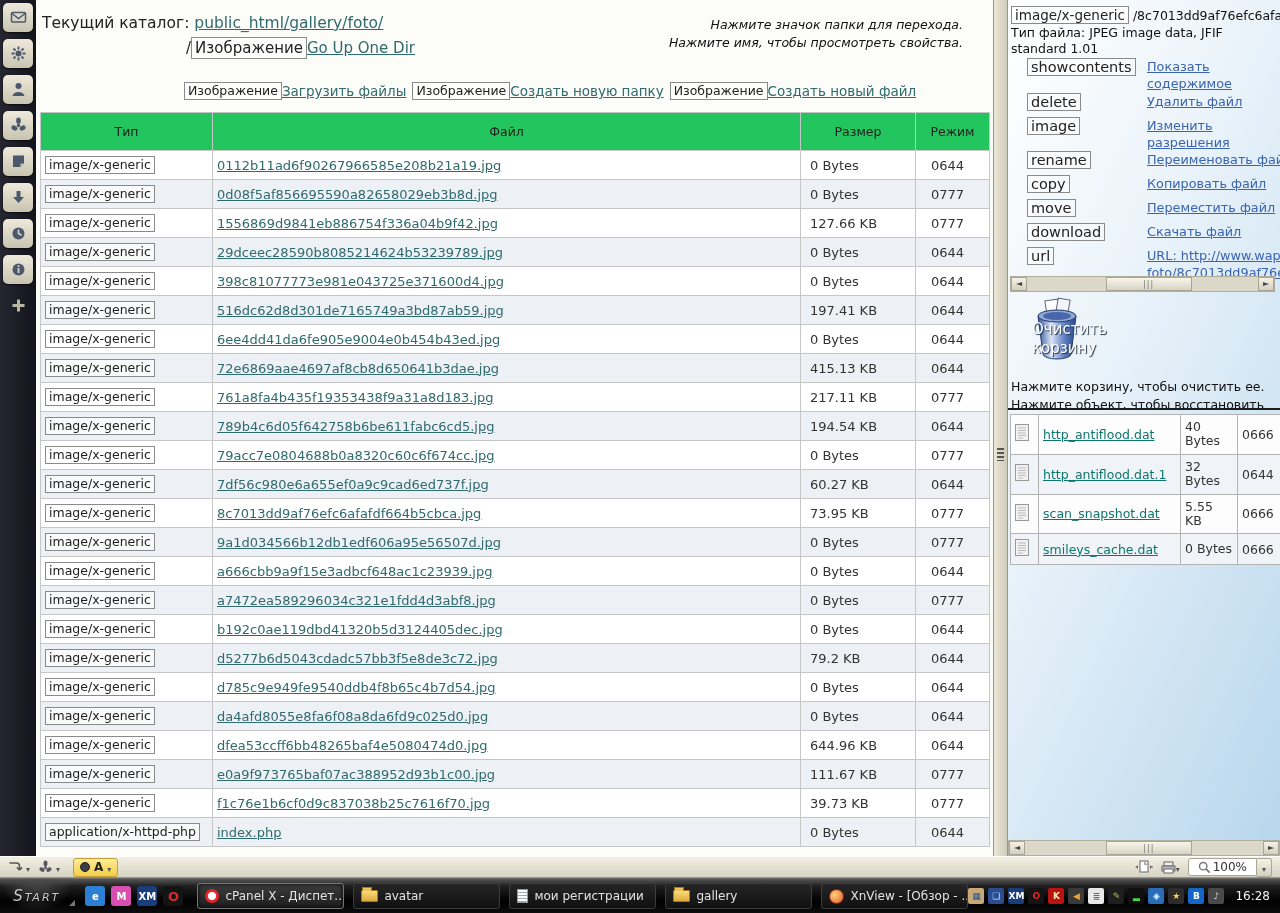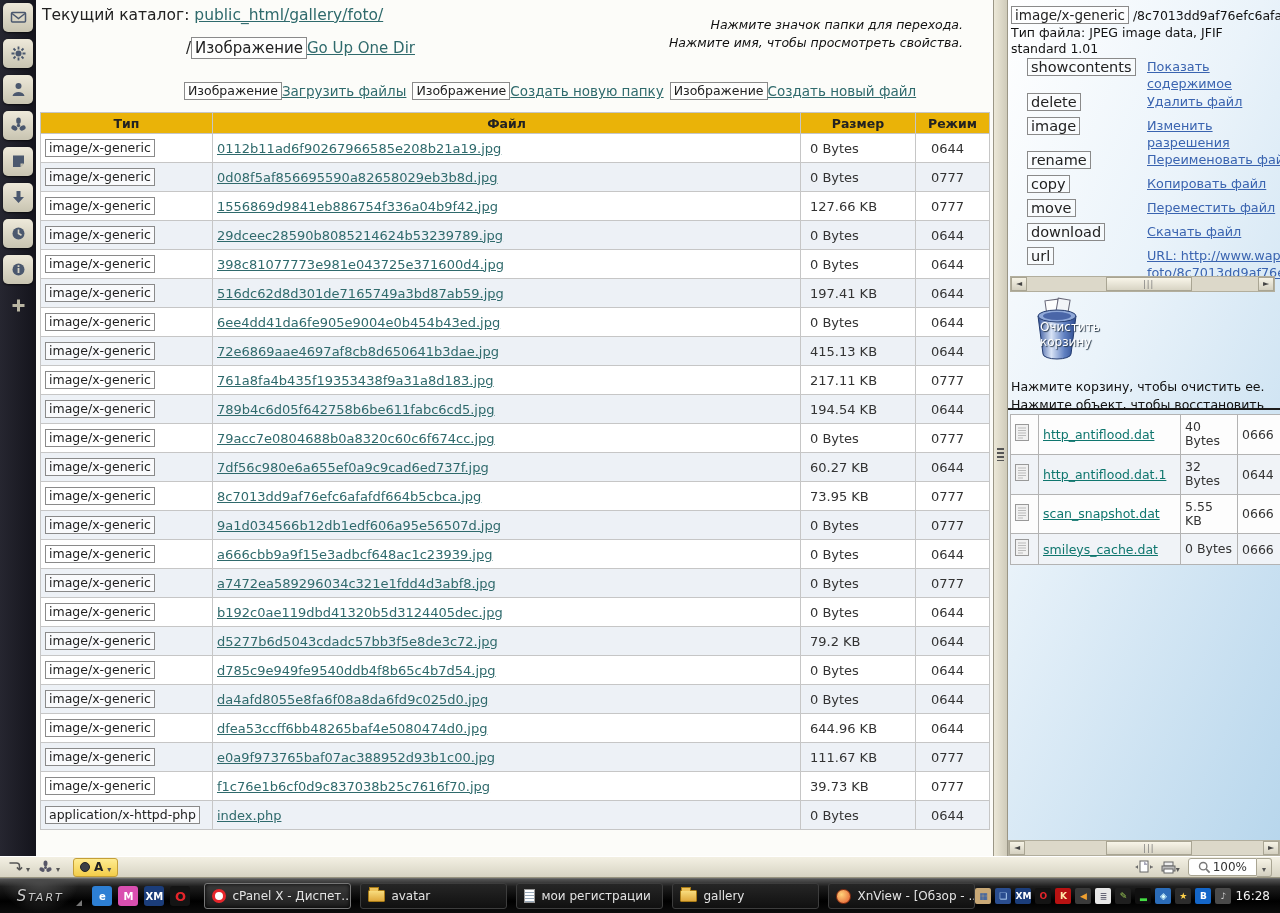--- a/index.html
+++ b/index.html
@@ -10,36 +10,36 @@
   .sidebar { position:absolute; left:0; top:0; width:36px; height:856px;
              background:linear-gradient(90deg,#262630,#14141c); z-index:3; }
   .side-btn { width:30px; height:29px; margin:3px 0 7px 3px; border-radius:5px;
               background:linear-gradient(#eee9da,#c8c4b1); box-shadow:0 1px 2px rgba(0,0,0,.65);
               display:flex; align-items:center; justify-content:center; }
   .side-btn.flat { background:transparent; box-shadow:none; }
   .side-btn svg { display:block; }
 
   
   .main { position:absolute; left:36px; top:0; width:957px; height:856px; background:#fcfcf9; }
-  .cur-dir { position:absolute; left:6px; top:6px; font-size:15.5px; color:#222; }
+  .cur-dir { position:absolute; left:6px; top:14px; font-size:15.5px; color:#222; }
   .tlink { color:#2f6a6c; text-decoration:underline; }
   .updir-line { position:absolute; left:150px; top:37px; font-size:15px; color:#222; }
   .hints { position:absolute; right:30px; top:16px; text-align:right; font-style:italic;
            font-size:12.5px; color:#111; line-height:1.4; }
   .actions-row { position:absolute; left:148px; top:82px; display:flex; align-items:center; gap:2px;
                  font-size:13.5px; white-space:nowrap; }
   .actions-row .grp { display:flex; align-items:center; margin-right:4px; }
 
   .alt-box { display:inline-block; border:1px solid #8a8a8a; padding:0 3px; font-size:12.5px;
              color:#222; background:rgba(255,255,255,.65); line-height:16px; white-space:nowrap; }
 
   table.file-table { position:absolute; left:4px; top:112px; width:949px; border-collapse:collapse;
                      font-size:13px; color:#333; table-layout:fixed; }
   .file-table th, .file-table td { border:1px solid #c6c6c6; }
-  .file-table th { height:21px; background:#eab308; font-size:12.5px; color:#222; font-weight:bold; }
+  .file-table th { height:38px; background:#22c55e; font-size:12.5px; color:#222; font-weight:normal; }
   .file-table td { height:29px; padding:0 4px; overflow:hidden; white-space:nowrap; }
   .file-table col.c-type { width:172px; } .file-table col.c-file { width:588px; }
   .file-table col.c-size { width:115px; } .file-table col.c-mode { width:74px; }
   .file-table td.size { padding-left:9px; } .file-table td.mode { padding-left:15px; }
   .file-table tr.odd td { background:#edf1f6; } .file-table tr.even td { background:#fff; }
   a.file-link { color:#2f6a6c; text-decoration:underline; }
 
   
   .splitter { position:absolute; left:993px; top:0; width:15px; height:856px;
               background:linear-gradient(90deg,#ece8d8,#cfcbba); border-left:1px solid #9a9686;
@@ -66,22 +66,22 @@
   .hs-btn { width:16px; height:14px; background:linear-gradient(#f6f3e6,#d4d0c0);
             border:1px solid #a9a593; color:#444; font-size:8px; line-height:12px; text-align:center; }
   .hs-track { flex:1; position:relative; height:14px; }
   .hs-thumb { position:absolute; left:34%; width:86px; height:14px; border:1px solid #a9a593;
               background:linear-gradient(#f8f5e9,#d8d4c4); color:#777; font-size:8px;
               text-align:center; line-height:13px; letter-spacing:1px; }
   .hscroll.top { left:2px; top:276px; width:265px; }
   .hscroll.bottom { left:0px; top:840px; width:272px; }
 
   .trash-wrap { position:absolute; left:20px; top:296px; width:62px; height:70px; }
-  .trash-label { position:absolute; left:4px; top:24px; color:#fff; font-size:12px; line-height:1.25;
-                 text-shadow:1px 1px 1px #234;margin-left:8px; }
+  .trash-label { position:absolute; left:4px; top:24px; color:#fff; font-size:15px; line-height:1.25;
+                 text-shadow:1px 1px 1px #234; }
   .trash-hints { position:absolute; left:3px; top:378px; font-size:12.5px; color:#111; line-height:1.45; }
   .panel-divider { position:absolute; left:0; top:408px; width:272px; border-top:2px solid #1c1c1c; }
 
   table.panel-table { position:absolute; left:2px; top:414px; width:270px; border-collapse:collapse;
                       font-size:12.5px; color:#333; table-layout:fixed; }
   .panel-table td { border:1px solid #b3b3b3; padding:5px 4px; overflow:hidden; }
   .panel-table col.pc-ic { width:28px; } .panel-table col.pc-name { width:142px; }
   .panel-table col.pc-size { width:57px; } .panel-table col.pc-mode { width:43px; }
   .panel-table tr.even td { background:#fdfdfd; } .panel-table tr.odd td { background:#f0f3f7; }
   .panel-table td.psize { line-height:1.15;margin-top:16px; } 
@@ -130,21 +130,21 @@
                   border:1px solid #a97b16; border-radius:1px; position:relative; flex:none; }
   .ticon-folder::before { content:""; position:absolute; left:0; top:-4px; width:8px; height:3px;
                   background:#eec25a; border:1px solid #a97b16; border-bottom:none; }
   .ticon-doc { width:11px; height:14px; background:#fff; border:1px solid #999; flex:none;
                background-image:repeating-linear-gradient(#fff 0 2px,#9ab 2px 3px); }
   .ticon-xnview { width:15px; height:15px; border-radius:50%; flex:none;
                   background:radial-gradient(circle at 35% 35%, #ffd27a, #e2572b); border:1px solid #8a2f12; }
   .tray { margin-left:auto; display:flex; align-items:center; gap:4px; padding-right:10px; }
   .tray-ic { width:16px; height:16px; border-radius:2px; display:flex; align-items:center;
              justify-content:center; font-size:9px; font-weight:bold; overflow:hidden; flex:none; }
-  .clock { font-size:12px; color:#f2f2f2; }
+  .clock { font-size:12px; color:#f2f2f2; margin-left:7px; }
 </style>
 </head>
 <body>
 
 <div class="sidebar" id="sidebar">
     <div class="side-btn">
       <svg width="17" height="17" viewBox="0 0 17 17">
         <rect x="1.5" y="3.5" width="14" height="9.5" rx="1" fill="none" stroke="#4b586e" stroke-width="1.5"></rect>
         <path d="M2 4.5 l6.5 5 6.5-5" fill="none" stroke="#4b586e" stroke-width="1.5"></path>
       </svg>

